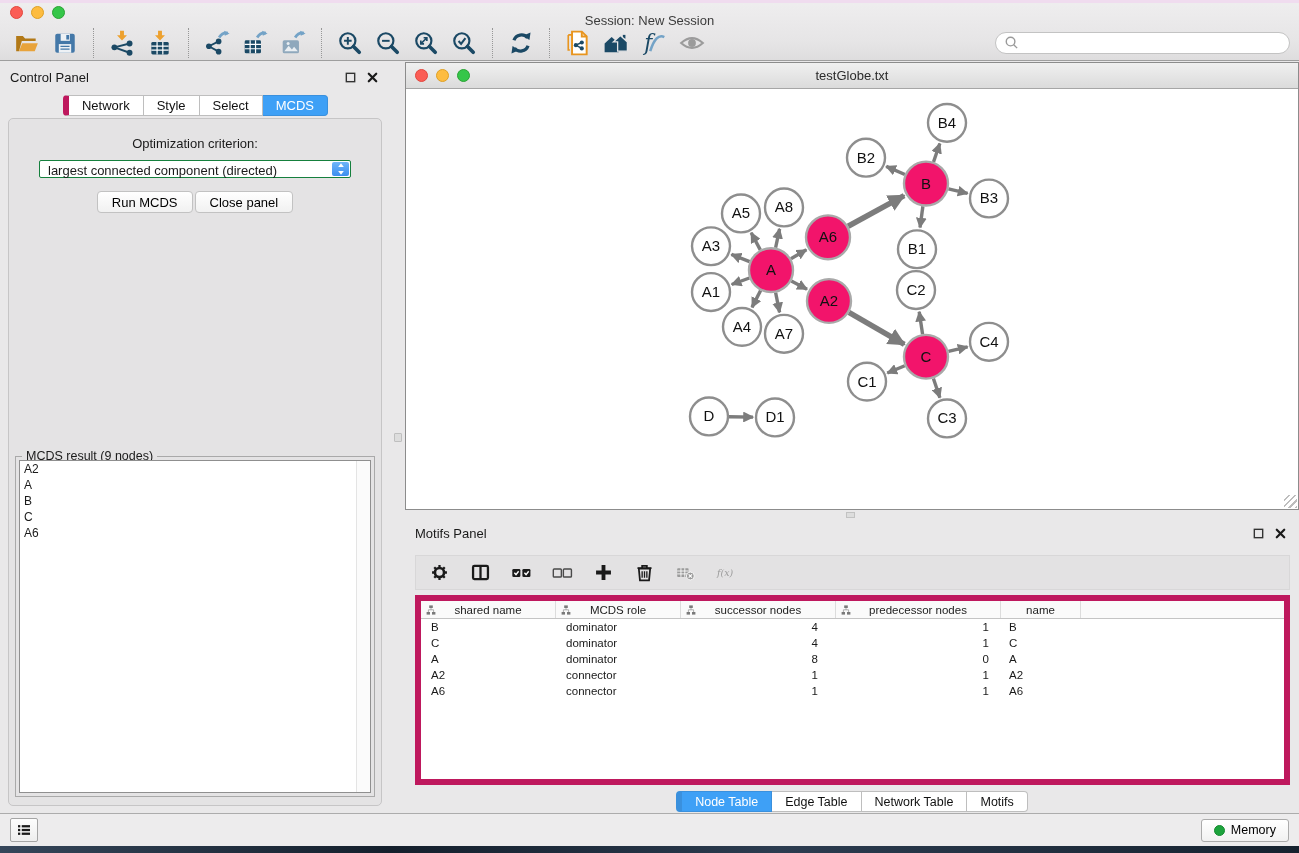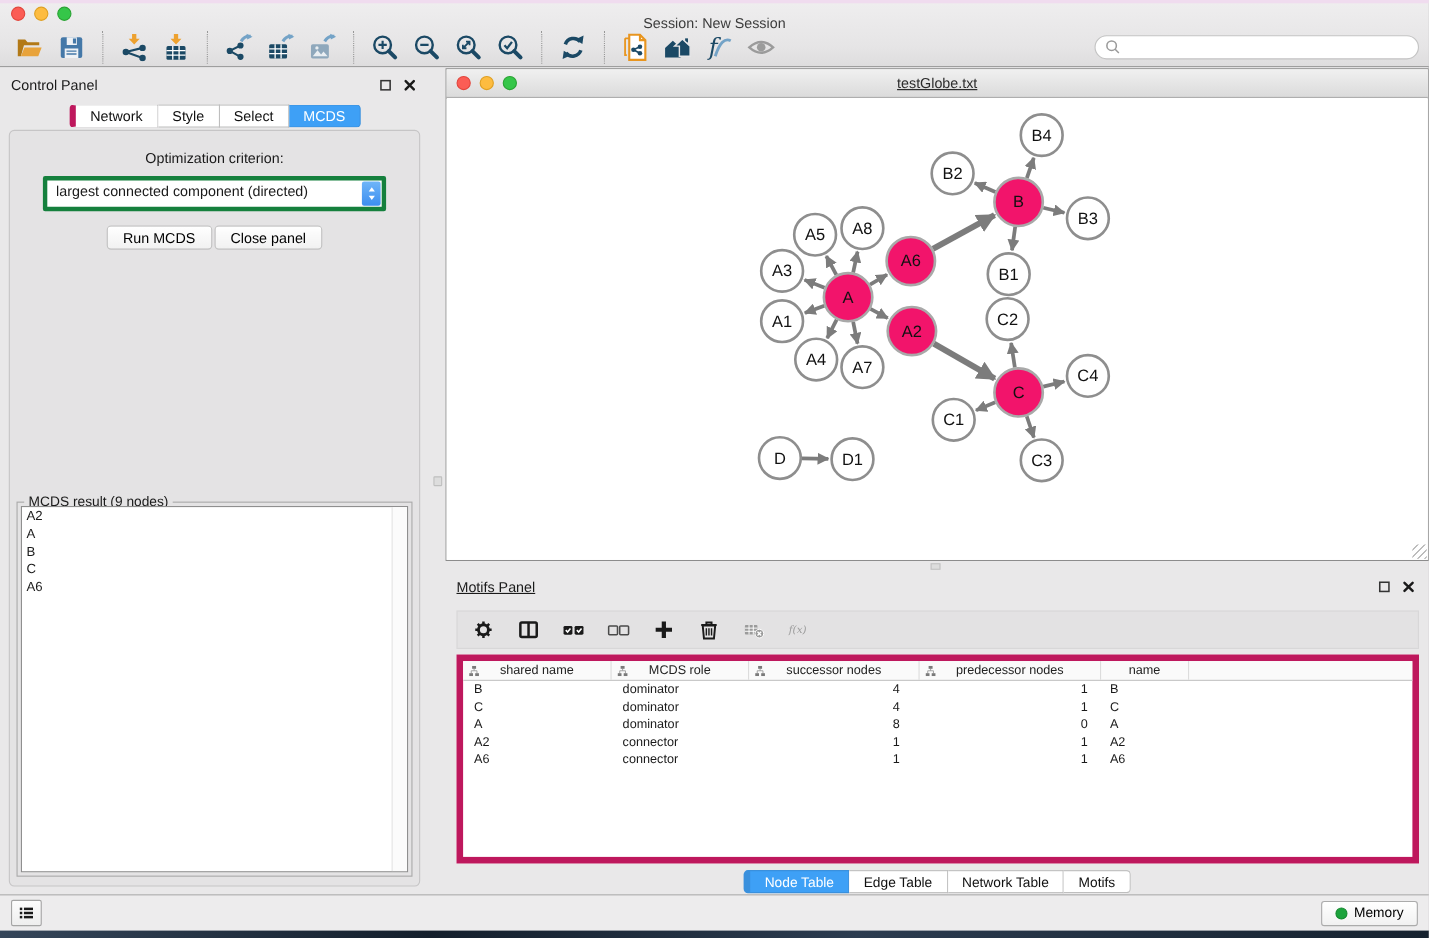--- a/index.html
+++ b/index.html
@@ -24,36 +24,36 @@
   .toolbar { position:absolute; top:25px; left:0; right:0; height:35px; display:flex; align-items:center; padding:0 9px 0 8px; }
   .tb-btn { background:none; border:none; padding:2px 6px; display:flex; align-items:center; cursor:default; }
   .tb-sep { width:1px; height:30px; border-left:1px dotted #979797; margin:0 9px; }
   .ic { width:26px; height:26px; display:block; }
   .ic-wide { width:38px; }
   .search-field { margin-left:auto; width:295px; height:22px; background:#fff; border:1px solid #C3C3C3;
     border-radius:11px; display:flex; align-items:center; padding:0 8px; }
   .search-field svg { width:15px; height:15px; flex:none; }
   .search-field input { border:none; outline:none; flex:1; font-size:12px; background:transparent; margin-left:4px; font-family:inherit; }
   
-  .main { position:absolute; top:62px; left:0; right:0; height:751px; display:flex;text-decoration:underline; }
+  .main { position:absolute; top:62px; left:0; right:0; height:751px; display:flex; }
   
   .control-panel { width:391px; flex:none; position:relative; background:#E9E8E9; }
   .cp-header { position:absolute; top:0; left:0; right:0; height:30px; display:flex; align-items:center; padding:0 12px 0 10px; font-size:13px; }
   .panel-win-icons { margin-left:auto; display:flex; gap:9px; align-items:center; }
   .pw-ic { width:13px; height:13px; display:block; }
   .cp-tabs { position:absolute; top:33px; left:0; right:0; display:flex; justify-content:center; }
   .tab-btn { height:21px; padding:0 13px; background:#fff; border:1px solid #BEBEBE; border-left:none;
     font-size:13px; color:#111; display:flex; align-items:center; font-family:inherit; cursor:default; }
   .tab-btn:first-child { border-left:6px solid #be185d; border-radius:4px 0 0 4px; }
   .tab-btn:last-child { border-radius:0 4px 4px 0; }
   .tab-btn.active { background:#3EA0F6; border-color:#3A90DD; color:#fff; }
   .cp-content { position:absolute; top:56px; left:8px; right:9px; bottom:7px; background:#E4E3E4;
     border:1px solid #C6C5C6; border-radius:5px; }
   .opt-label { margin-top:17px; text-align:center; font-size:13px; }
-  .select-box { margin:9px auto 0; width:312px; height:32px; background:#fff; border:4px solid #15803d;
+  .select-box { margin:9px auto 0; width:312px; height:18px; background:#fff; border:1px solid #15803d;
     border-radius:2px; position:relative; font-size:13px; line-height:20px; padding-left:8px; cursor:default; }
   .select-stepper { position:absolute; right:1px; top:1px; bottom:1px; width:17px; border-radius:2px;
     background:linear-gradient(#6FB5F8,#3C8EF0); display:flex; align-items:center; justify-content:center; }
   .btn-row { margin-top:13px; display:flex; justify-content:center; gap:2px; }
   .push-btn { height:22px; padding:0 14px; background:linear-gradient(#FFFFFF,#F1F1F1); border:1px solid #C2C2C2;
     border-radius:4px; font-size:13px; font-family:inherit; cursor:default; }
   .result-group { position:absolute; left:6px; right:6px; top:337px; bottom:8px; border:1px solid #A9A9A9; }
   .result-legend { position:absolute; top:-8px; left:6px; background:#E4E3E4; padding:0 4px; font-size:12.5px; }
   .result-list { position:absolute; top:3px; left:3px; right:3px; bottom:3px; background:#fff; border:1px solid #8F8F8F; overflow:hidden; }
   .result-scrollbar { position:absolute; top:0; right:0; bottom:0; width:14px; background:#FBFBFB; border-left:1px solid #E4E4E4; }

